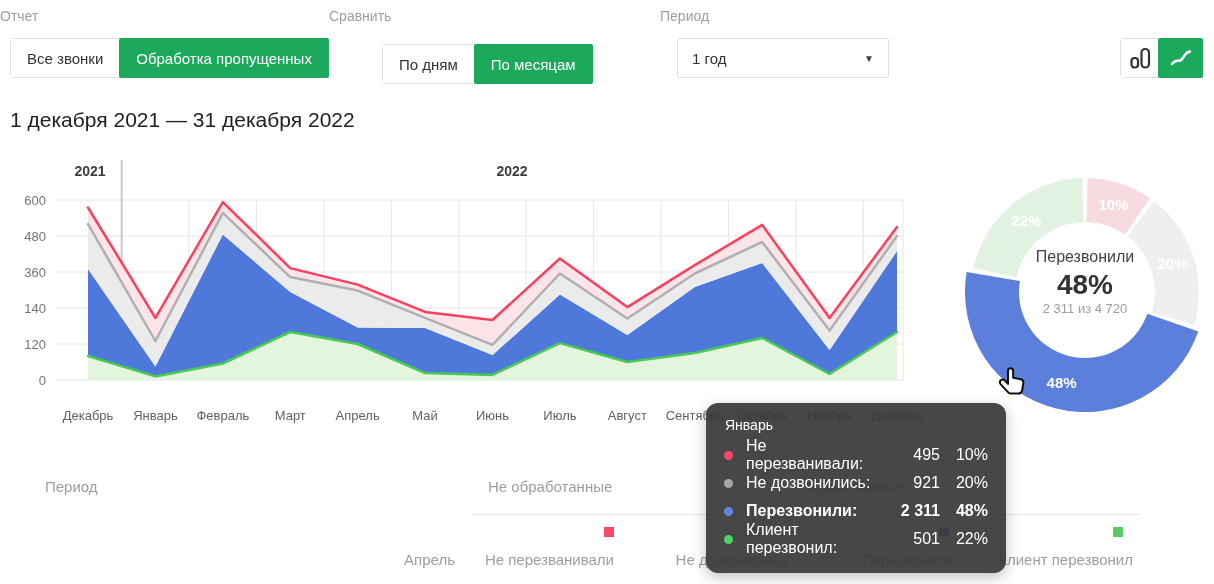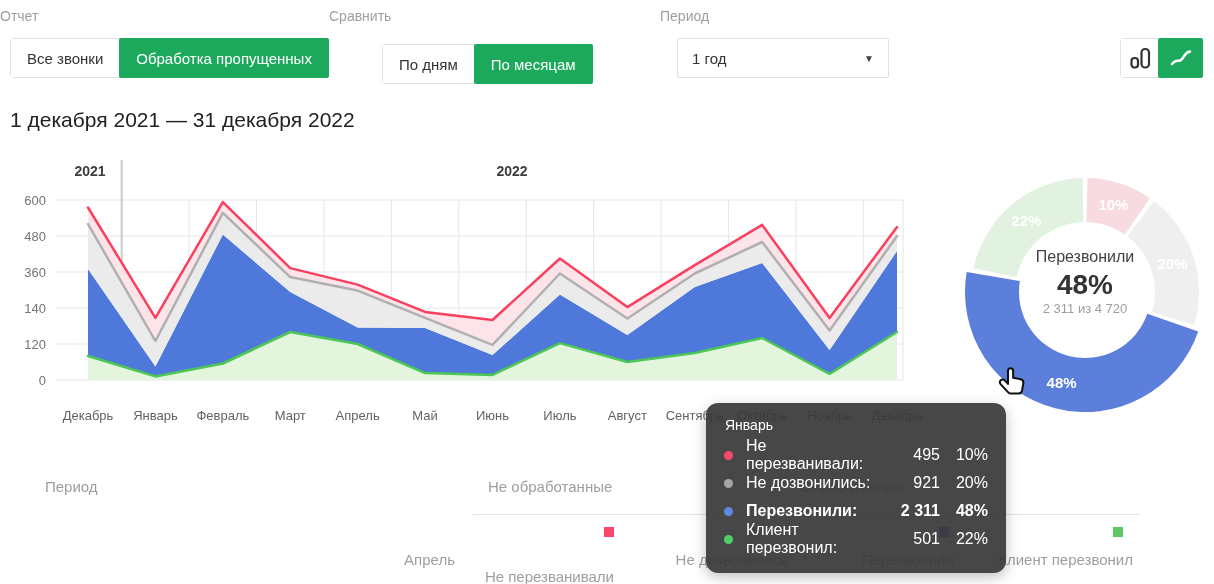--- a/index.html
+++ b/index.html
@@ -158,21 +158,21 @@
     <path d="M11.2 1.6c-1.1 0-1.9.9-1.9 2v9.6l-2.4-2.6c-.8-.9-2.1-.9-2.9-.1-.8.8-.8 2.1 0 3l5.5 5.9c.5.6 1.3.9 2.1.9h5.3c1.4 0 2.5-1 2.8-2.3l.9-5.2c.2-1.4-.7-2.7-2-3l-5.5-1.2V3.6c0-1.1-.9-2-1.9-2z" fill="#fff" stroke="#111" stroke-width="1.5" stroke-linejoin="round"></path>
   </svg>
 
   <div class="bt-label" style="left:45px;top:478px;">Период</div>
   <div class="bt-label" style="left:480px;top:478px;margin-left:8px;">Не обработанные</div>
   <div class="bt-label" style="left:800px;top:478px;">Обработанные</div>
   <div class="bt-underline" style="left:473px;width:317px;"></div>
   <div class="bt-underline" style="left:800px;width:340px;"></div>
   <div id="bottom-cols">
       <div class="bt-col" style="left: 155px;">Апрель</div>
-      <div class="bt-col" style="left: 314px; margin-top: 17px;">Не перезванивали</div>
+      <div class="bt-col" style="left: 314px;">Не перезванивали</div>
       <div class="bt-marker" style="left: 604px; background: rgb(248, 73, 108);"></div>
       <div class="bt-col" style="left: 488px;">Не дозвонились</div>
       <div class="bt-marker" style="left: 748px; background: rgb(181, 181, 181);"></div>
       <div class="bt-col" style="left: 654px;">Перезвонили</div>
       <div class="bt-marker" style="left: 939px; background: rgb(91, 127, 219);"></div>
       <div class="bt-col" style="left: 833px;">Клиент перезвонил</div>
       <div class="bt-marker" style="left: 1113px; background: rgb(93, 199, 99);"></div>
     </div>
 
   <div class="tooltip">

